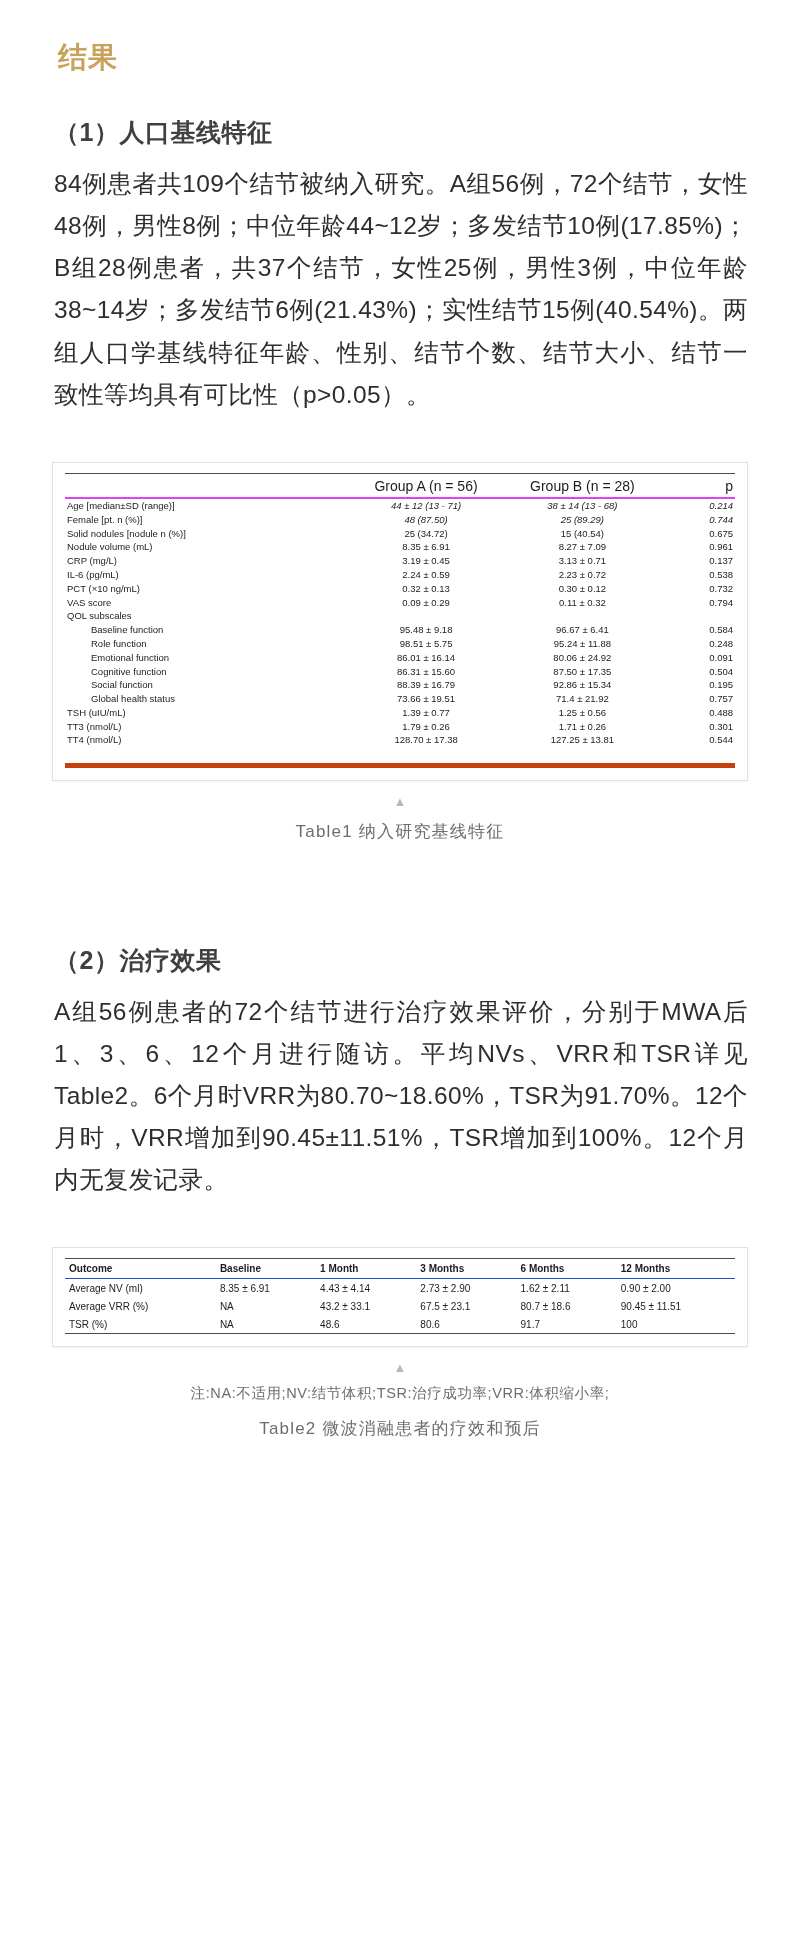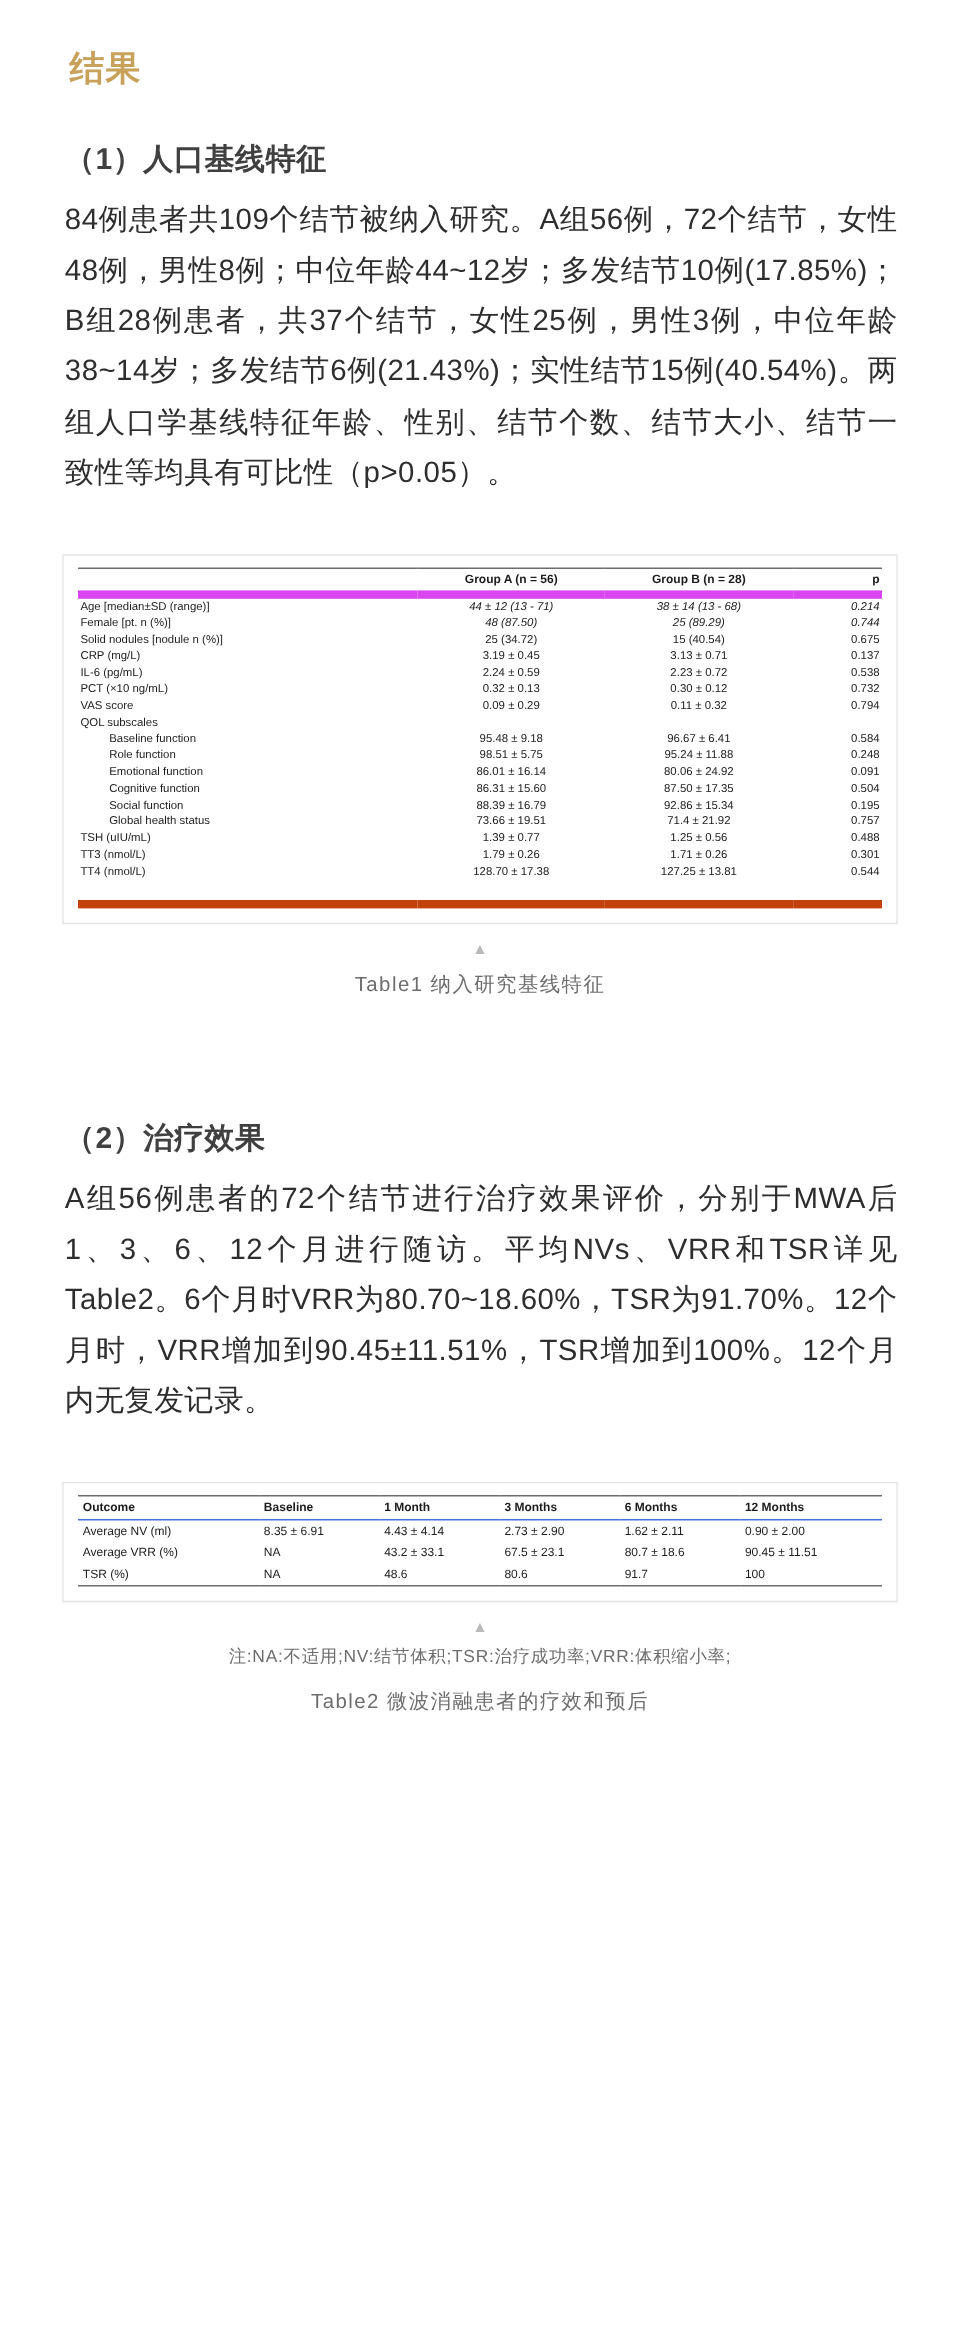--- a/index.html
+++ b/index.html
@@ -55,27 +55,27 @@
     font-size: 9.5px;
     color: #1c1c1c;
   }
   table.data th, table.data td {
     padding: 1.4px 2px;
     text-align: left;
     font-weight: normal;
     white-space: nowrap;
   }
   table.data thead th {
-    font-size: 10px;
-    font-weight: bold;
-    border-bottom: 7px solid #d946ef;
+    font-size: 14px;
+    font-weight: normal;
+    border-bottom: 2px solid #d946ef;
     padding-bottom: 3px;
   }
   table.data thead tr.top th { border-top: 1px solid #4a4a4a; padding-top: 4px; }
-  table.data tbody tr:last-child td { border-bottom: 7px solid #c2410c; padding-bottom: 18px; }
+  table.data tbody tr:last-child td { border-bottom: 5px solid #c2410c; padding-bottom: 18px; }
   .col-label { width: 38%; }
   .col-num { width: 21%; text-align: center !important; }
   .col-p { width: 10%; text-align: right !important; }
   .ital { font-style: italic; font-weight: bold; }
   .indent { padding-left: 26px !important; }
 
   table.outcome {
     width: 100%;
     border-collapse: collapse;
     font-size: 10px;
@@ -154,20 +154,26 @@
               <td class="col-label">Female [pt. n (%)]</td>
               <td class="col-num ital">48 (87.50)</td>
               <td class="col-num ital">25 (89.29)</td>
               <td class="col-p ital">0.744</td>
             </tr>
             <tr>
               <td class="col-label">Solid nodules [nodule n (%)]</td>
               <td class="col-num">25 (34.72)</td>
               <td class="col-num">15 (40.54)</td>
               <td class="col-p">0.675</td>
+            </tr>
+            <tr>
+              <td class="col-label">Nodule volume (mL)</td>
+              <td class="col-num">8.35 ± 6.91</td>
+              <td class="col-num">8.27 ± 7.09</td>
+              <td class="col-p">0.961</td>
             </tr>
             <tr>
               <td class="col-label">CRP (mg/L)</td>
               <td class="col-num">3.19 ± 0.45</td>
               <td class="col-num">3.13 ± 0.71</td>
               <td class="col-p">0.137</td>
             </tr>
             <tr>
               <td class="col-label">IL-6 (pg/mL)</td>
               <td class="col-num">2.24 ± 0.59</td>

